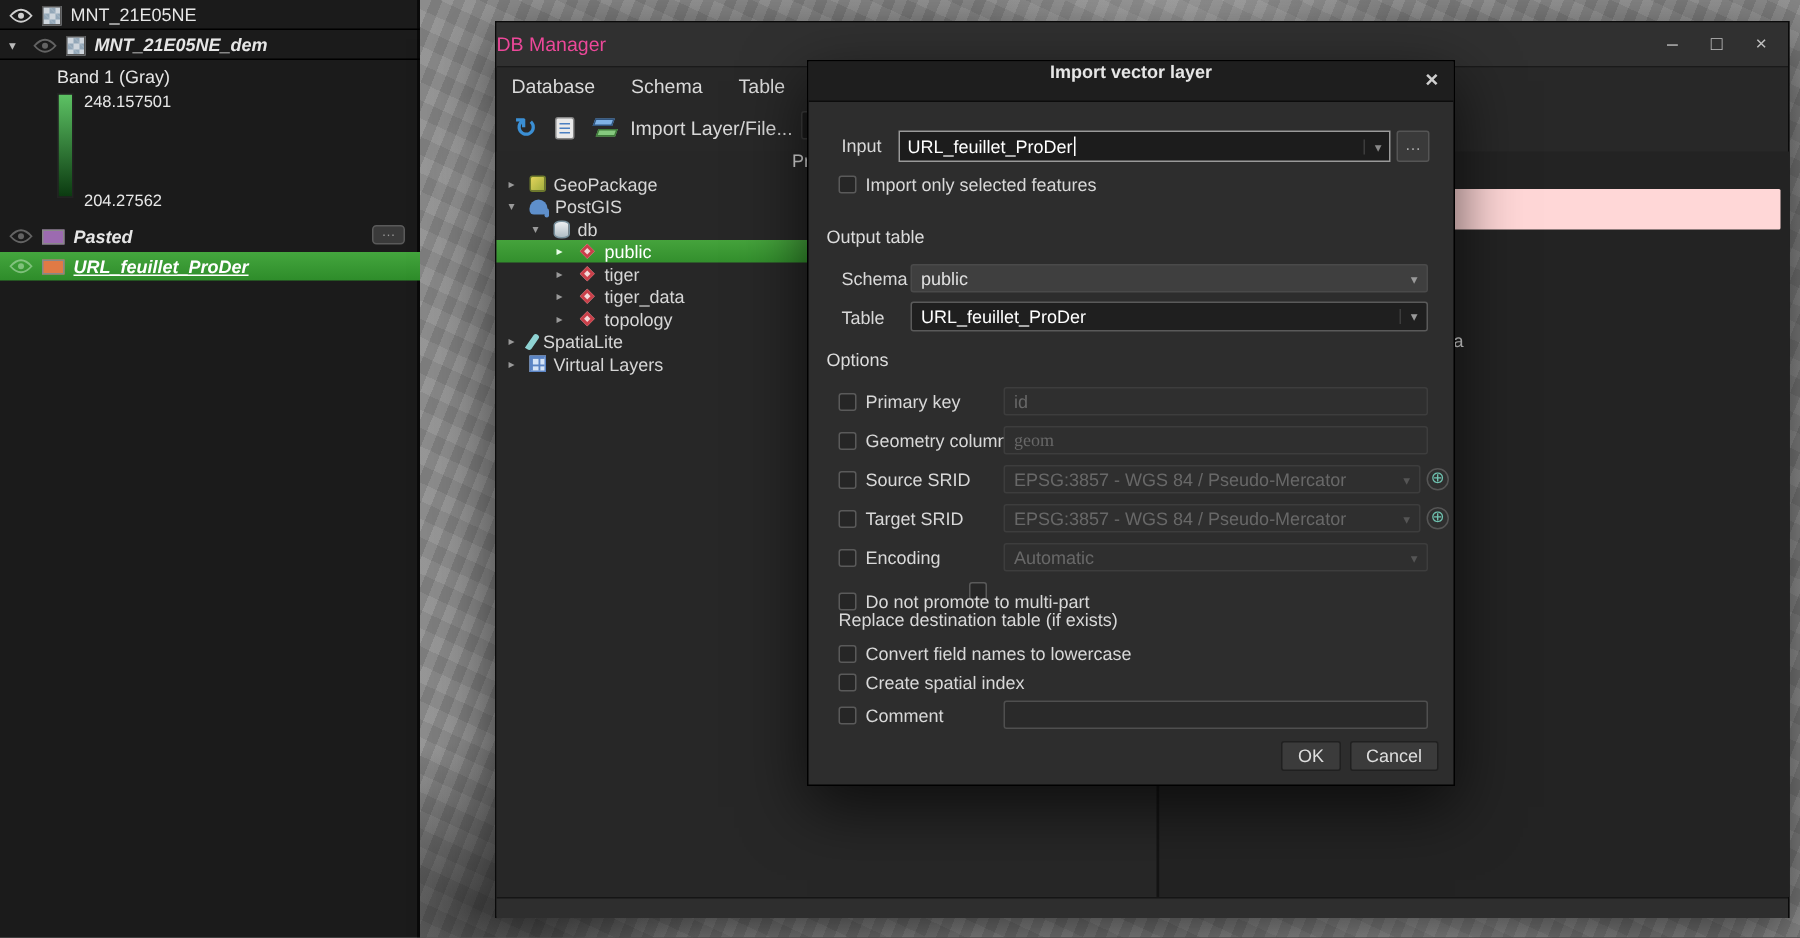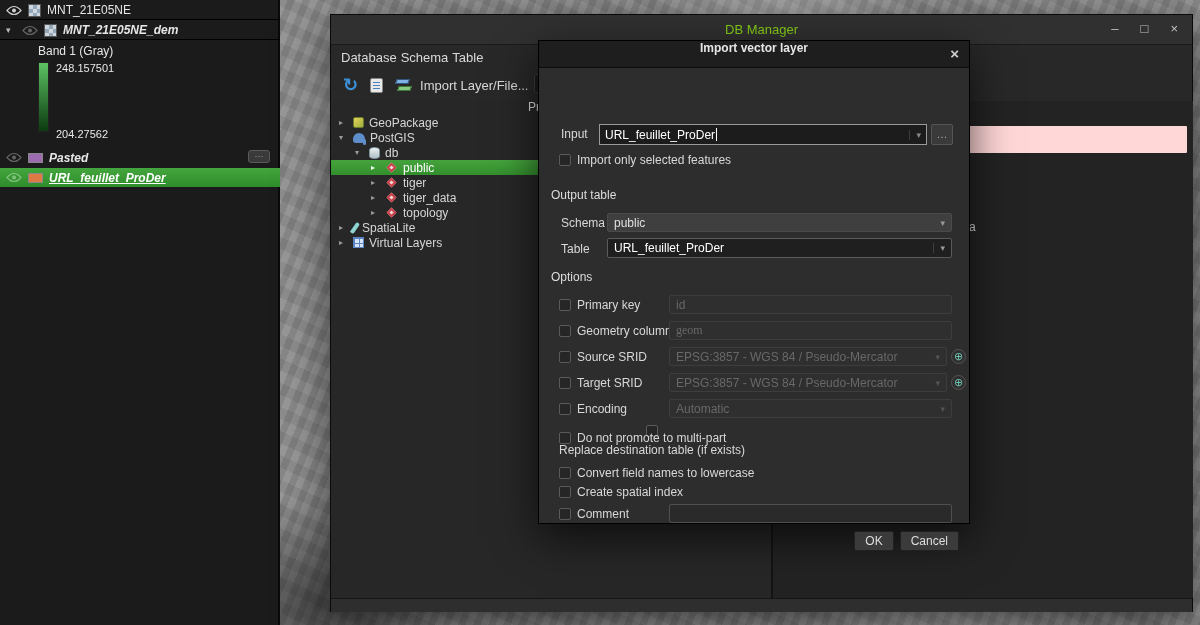--- a/index.html
+++ b/index.html
@@ -51,23 +51,23 @@
   .underline { text-decoration:underline; }
 
   
   .db-window {
     position:absolute; left:330px; top:14px; width:863px; height:598px;
     background:#282828; border:1px solid #0a0a0a; box-shadow:0 12px 40px rgba(0,0,0,.6);
     z-index:5; color:#d8d8d8;
   }
   .titlebar { position:absolute; left:0; top:0; width:100%; height:30px; background:#303030;
     border-bottom:1px solid #1a1a1a; }
-  .titlebar .title { position:absolute; left:0; right:0; top:7px; text-align:center; font-size:13px; color:#84cc16; }
+  .titlebar .title { position:absolute; left:0; right:0; top:7px; font-size:13px; color:#ec4899; }
   .win-controls { position:absolute; right:14px; top:6px; display:flex; gap:22px; font-size:13px; color:#c0c0c0; }
-  .menubar { position:absolute; left:0; top:30px; width:100%; height:24px; display:flex; gap:4px;
+  .menubar { position:absolute; left:0; top:30px; width:100%; height:24px; display:flex; gap:24px;
     align-items:center; padding-left:10px; font-size:13px; color:#d9d9d9; }
   .toolbar { position:absolute; left:0; top:54px; width:100%; height:32px; display:flex; gap:12px;
     align-items:center; padding-left:12px; font-size:13px; }
   .i-refresh { color:#3b8fd4; font-size:18px; font-weight:bold; line-height:18px; }
   .i-doc { width:13px; height:15px; background:#e9e9e9; border:1px solid #888; border-radius:2px; position:relative; }
   .i-doc::after { content:""; position:absolute; left:2px; top:3px; width:7px; height:1px; background:#4a7fc1;
     box-shadow:0 3px 0 #4a7fc1, 0 6px 0 #4a7fc1; }
   .i-import { position:relative; width:17px; height:15px; flex:none; }
   .i-import .la { position:absolute; left:1px; top:1px; width:13px; height:5px; background:#7fb2e5; transform:skewX(-20deg); border:1px solid #31557f; }
   .i-import .lb { position:absolute; left:3px; top:8px; width:13px; height:5px; background:#86c97f; transform:skewX(-20deg); border:1px solid #3f7a3a; }
@@ -95,21 +95,21 @@
     background-image:linear-gradient(#5b84c4 1px,transparent 1px),linear-gradient(90deg,#5b84c4 1px,transparent 1px);
     background-size:5px 5px; }
   .frag { position:absolute; font-size:12px; color:#ddd; }
 
   
   .dialog { position:absolute; left:538px; top:40px; width:432px; height:484px; background:#2d2d2d;
     border:1px solid #000; box-shadow:0 14px 40px rgba(0,0,0,.65); z-index:20; font-size:12px; color:#d8d8d8; }
   .dtitle { height:27px; background:#1e1e1e; border-bottom:1px solid #0c0c0c; display:flex; align-items:flex-start;
     justify-content:center; font-weight:bold; font-size:12px; color:#e6e6e6; position:relative; }
   .dclose { position:absolute; right:10px; top:4px; font-size:15px; color:#cfcfcf; }
-  .abs { position:absolute;margin-top:37px; }
+  .abs { position:absolute; }
   .frow { display:flex; align-items:center; gap:6px; height:20px; }
   .cb { width:12px; height:12px; flex:none; background:#262626; border:1px solid #5a5a5a; border-radius:2px; }
   .field-focus { display:flex; align-items:center; height:21px; padding:0 5px; background:#1c1c1c;
     border:1px solid #9a9a9a; color:#fff; }
   .field-focus .arr { margin-left:auto; color:#888; font-size:9px; padding-left:6px; border-left:1px solid #3c3c3c; }
   .cursor { width:1px; height:13px; background:#fff; margin-left:1px; }
   .dots-btn { width:22px; height:21px; background:#3a3a3a; border:1px solid #555; border-radius:2px;
     color:#aaa; font-size:11px; text-align:center; line-height:18px; }
   .combo { display:flex; align-items:center; height:19px; padding:0 6px; background:#3f3f3f;
     border:1px solid #4a4a4a; color:#e0e0e0; border-radius:2px; }

